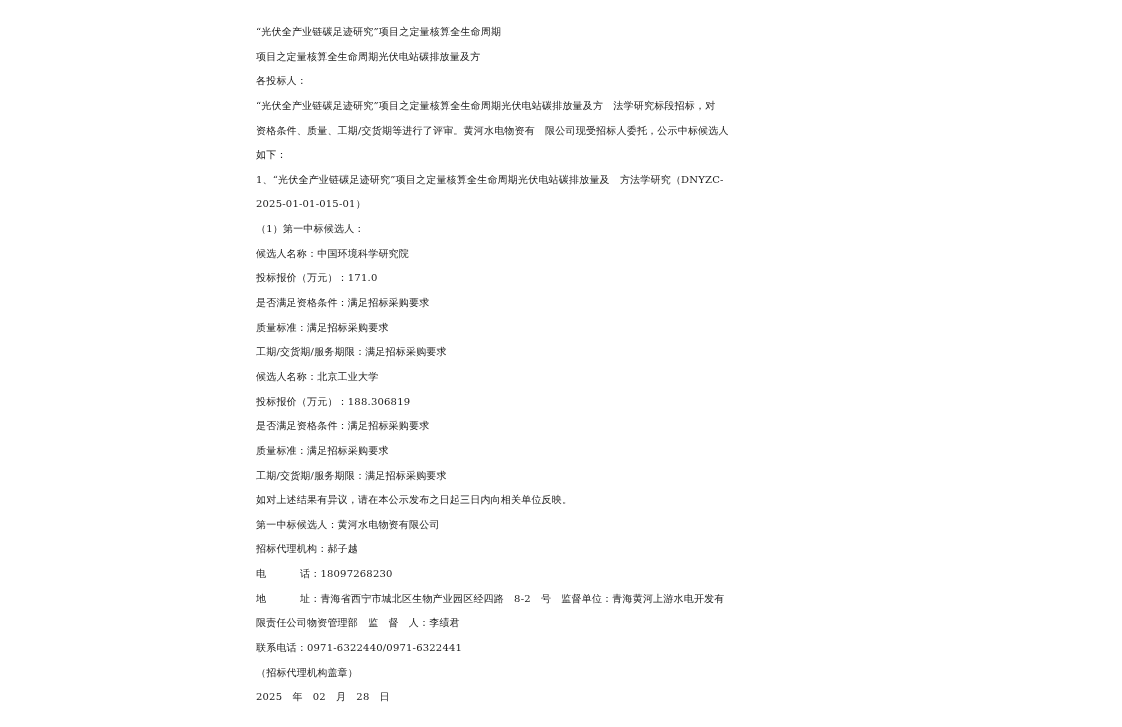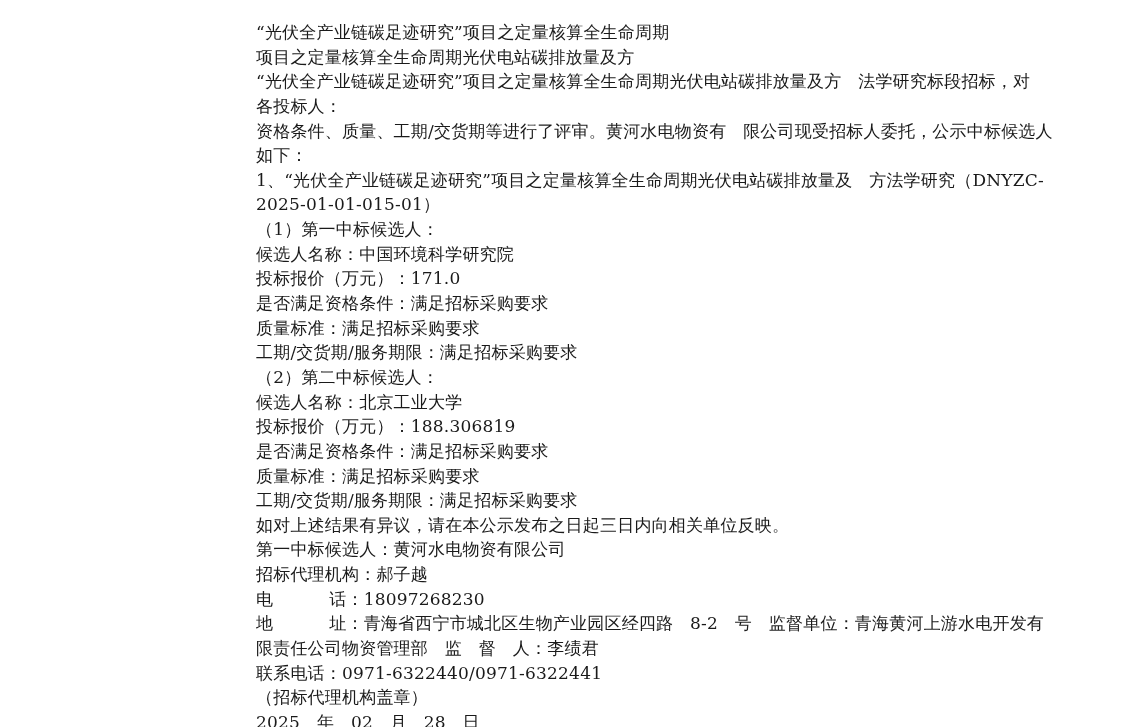--- a/index.html
+++ b/index.html
@@ -15,48 +15,47 @@
     font-family: "DejaVu Serif", "Liberation Serif", serif;
     color: #1a1a1a;
   }
   .doc {
     position: absolute;
     left: 256px;
     top: 20px;
     width: 612px;
   }
   .line {
-    font-size: 17px;
+    font-size: 10px;
     line-height: 24.65px;
     height: 24.65px;
     white-space: pre;
     letter-spacing: 0.2px;
   }
 </style>
 </head>
 <body>
 
 <div class="doc">
   <div class="line">“光伏全产业链碳足迹研究”项目之定量核算全生命周期</div>
   <div class="line">项目之定量核算全生命周期光伏电站碳排放量及方</div>
+  <div class="line">各投标人：</div>
   <div class="line">“光伏全产业链碳足迹研究”项目之定量核算全生命周期光伏电站碳排放量及方   法学研究标段招标，对</div>
-  <div class="line">各投标人：</div>
   <div class="line">资格条件、质量、工期/交货期等进行了评审。黄河水电物资有   限公司现受招标人委托，公示中标候选人</div>
   <div class="line">如下：</div>
   <div class="line">1、“光伏全产业链碳足迹研究”项目之定量核算全生命周期光伏电站碳排放量及   方法学研究（DNYZC-</div>
   <div class="line">2025-01-01-015-01）</div>
 
   <div class="line">（1）第一中标候选人：</div>
   <div class="line"><span>候选人名称：</span><span>中国环境科学研究院</span></div>
   <div class="line"><span>投标报价（万元）：</span><span>171.0</span></div>
   <div class="line"><span>是否满足资格条件：</span><span>满足招标采购要求</span></div>
   <div class="line"><span>质量标准：</span><span>满足招标采购要求</span></div>
   <div class="line"><span>工期/交货期/服务期限：</span><span>满足招标采购要求</span></div>
 
-  <div class="line">（2）第二中标候选人：</div>
   <div class="line"><span>候选人名称：</span><span>北京工业大学</span></div>
   <div class="line"><span>投标报价（万元）：</span><span>188.306819</span></div>
   <div class="line"><span>是否满足资格条件：</span><span>满足招标采购要求</span></div>
   <div class="line"><span>质量标准：</span><span>满足招标采购要求</span></div>
   <div class="line"><span>工期/交货期/服务期限：</span><span>满足招标采购要求</span></div>
 
   <div class="line">如对上述结果有异议，请在本公示发布之日起三日内向相关单位反映。</div>
   <div class="line"><span>第一中标候选人：</span><span>黄河水电物资有限公司</span></div>
   <div class="line"><span>招标代理机构：</span><span>郝子越</span></div>
   <div class="line"><span>电          话：</span><span>18097268230</span></div>

